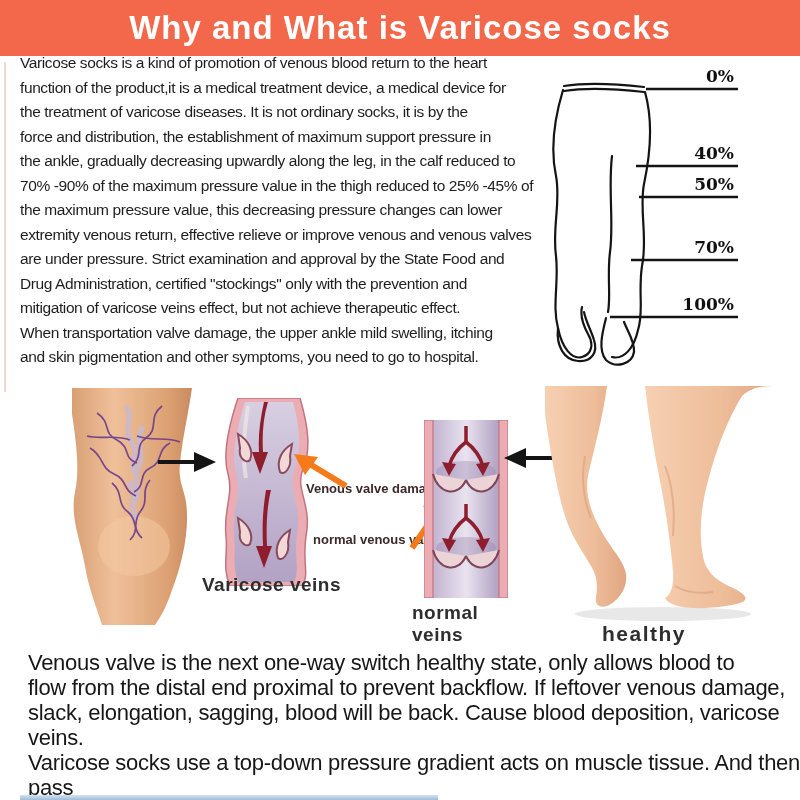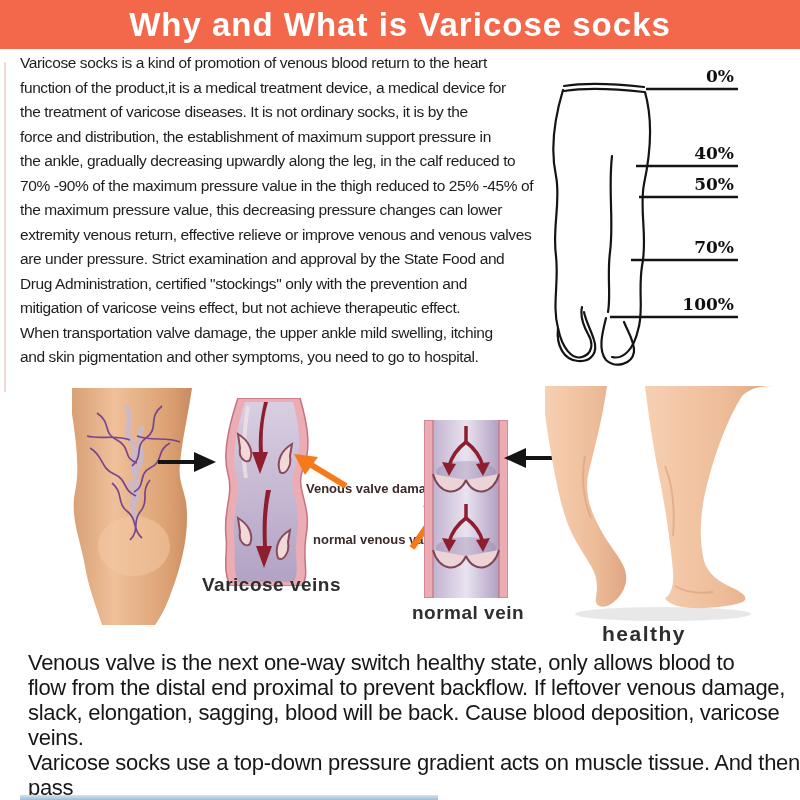--- a/index.html
+++ b/index.html
@@ -1,21 +1,21 @@
 <!DOCTYPE html>
 <html><head>
 <meta charset="utf-8">
 <style>
   html,body{margin:0;padding:0;}
   .page{
     position:relative;width:800px;height:800px;background:#ffffff;overflow:hidden;
     font-family:"Liberation Sans",sans-serif;color:#1e1e1e;
   }
   .banner{
-    position:absolute;left:0;top:0;width:800px;height:49px;background:#f3684a;
+    position:absolute;left:0;top:0;width:800px;height:56px;background:#f3684a;
     display:flex;align-items:center;justify-content:center;
   }
   .banner h1{
     margin:0;color:#ffffff;font-size:33px;font-weight:bold;letter-spacing:1px;
     font-family:"Liberation Sans",sans-serif;
   }
   .left-rule{position:absolute;left:4px;top:62px;width:2px;height:330px;background:#f1d9d2;}
   .intro{
     position:absolute;left:20px;top:51px;width:565px;
     font-size:15.5px;line-height:24.5px;letter-spacing:-0.4px;
@@ -225,21 +225,21 @@
 
     <path d="M0,0 L62,0 C58,30 50,60 44,85 C38,110 48,130 58,148 C66,162 76,172 80,184 C84,196 78,210 66,218 C58,223 49,221 51,211 C53,199 52,190 46,180 C38,166 26,150 20,130 C12,105 4,58 0,28 Z" fill="url(#skinH)"></path>
     <g stroke="#d89b77" stroke-width="2" fill="none" opacity="0.55">
       <path d="M120,80 C128,100 130,125 128,150"></path>
       <path d="M40,70 C36,92 38,112 46,132"></path>
       <path d="M130,200 C140,206 154,208 168,206"></path>
     </g>
   </svg>
 
   <div class="caption cap-varicose">Varicose veins</div>
-  <div class="caption cap-normalvein">normal vein</div>
+  <div class="caption cap-normalvein">normal veins</div>
   <div class="caption cap-healthy">healthy</div>
 
   <div class="footer">Venous valve is the next one-way switch healthy state, only allows blood to
 flow from the distal end proximal to prevent backflow. If leftover venous damage,
 slack, elongation, sagging, blood will be back. Cause blood deposition, varicose veins.
 Varicose socks use a top-down pressure gradient acts on muscle tissue. And then pass
 through the muscle tissue of the venous pressure. Promote venous return. Improve
 congestion symptoms, to achieve therapeutic effect.</div>
 
   <div class="bottom-sliver"></div>

